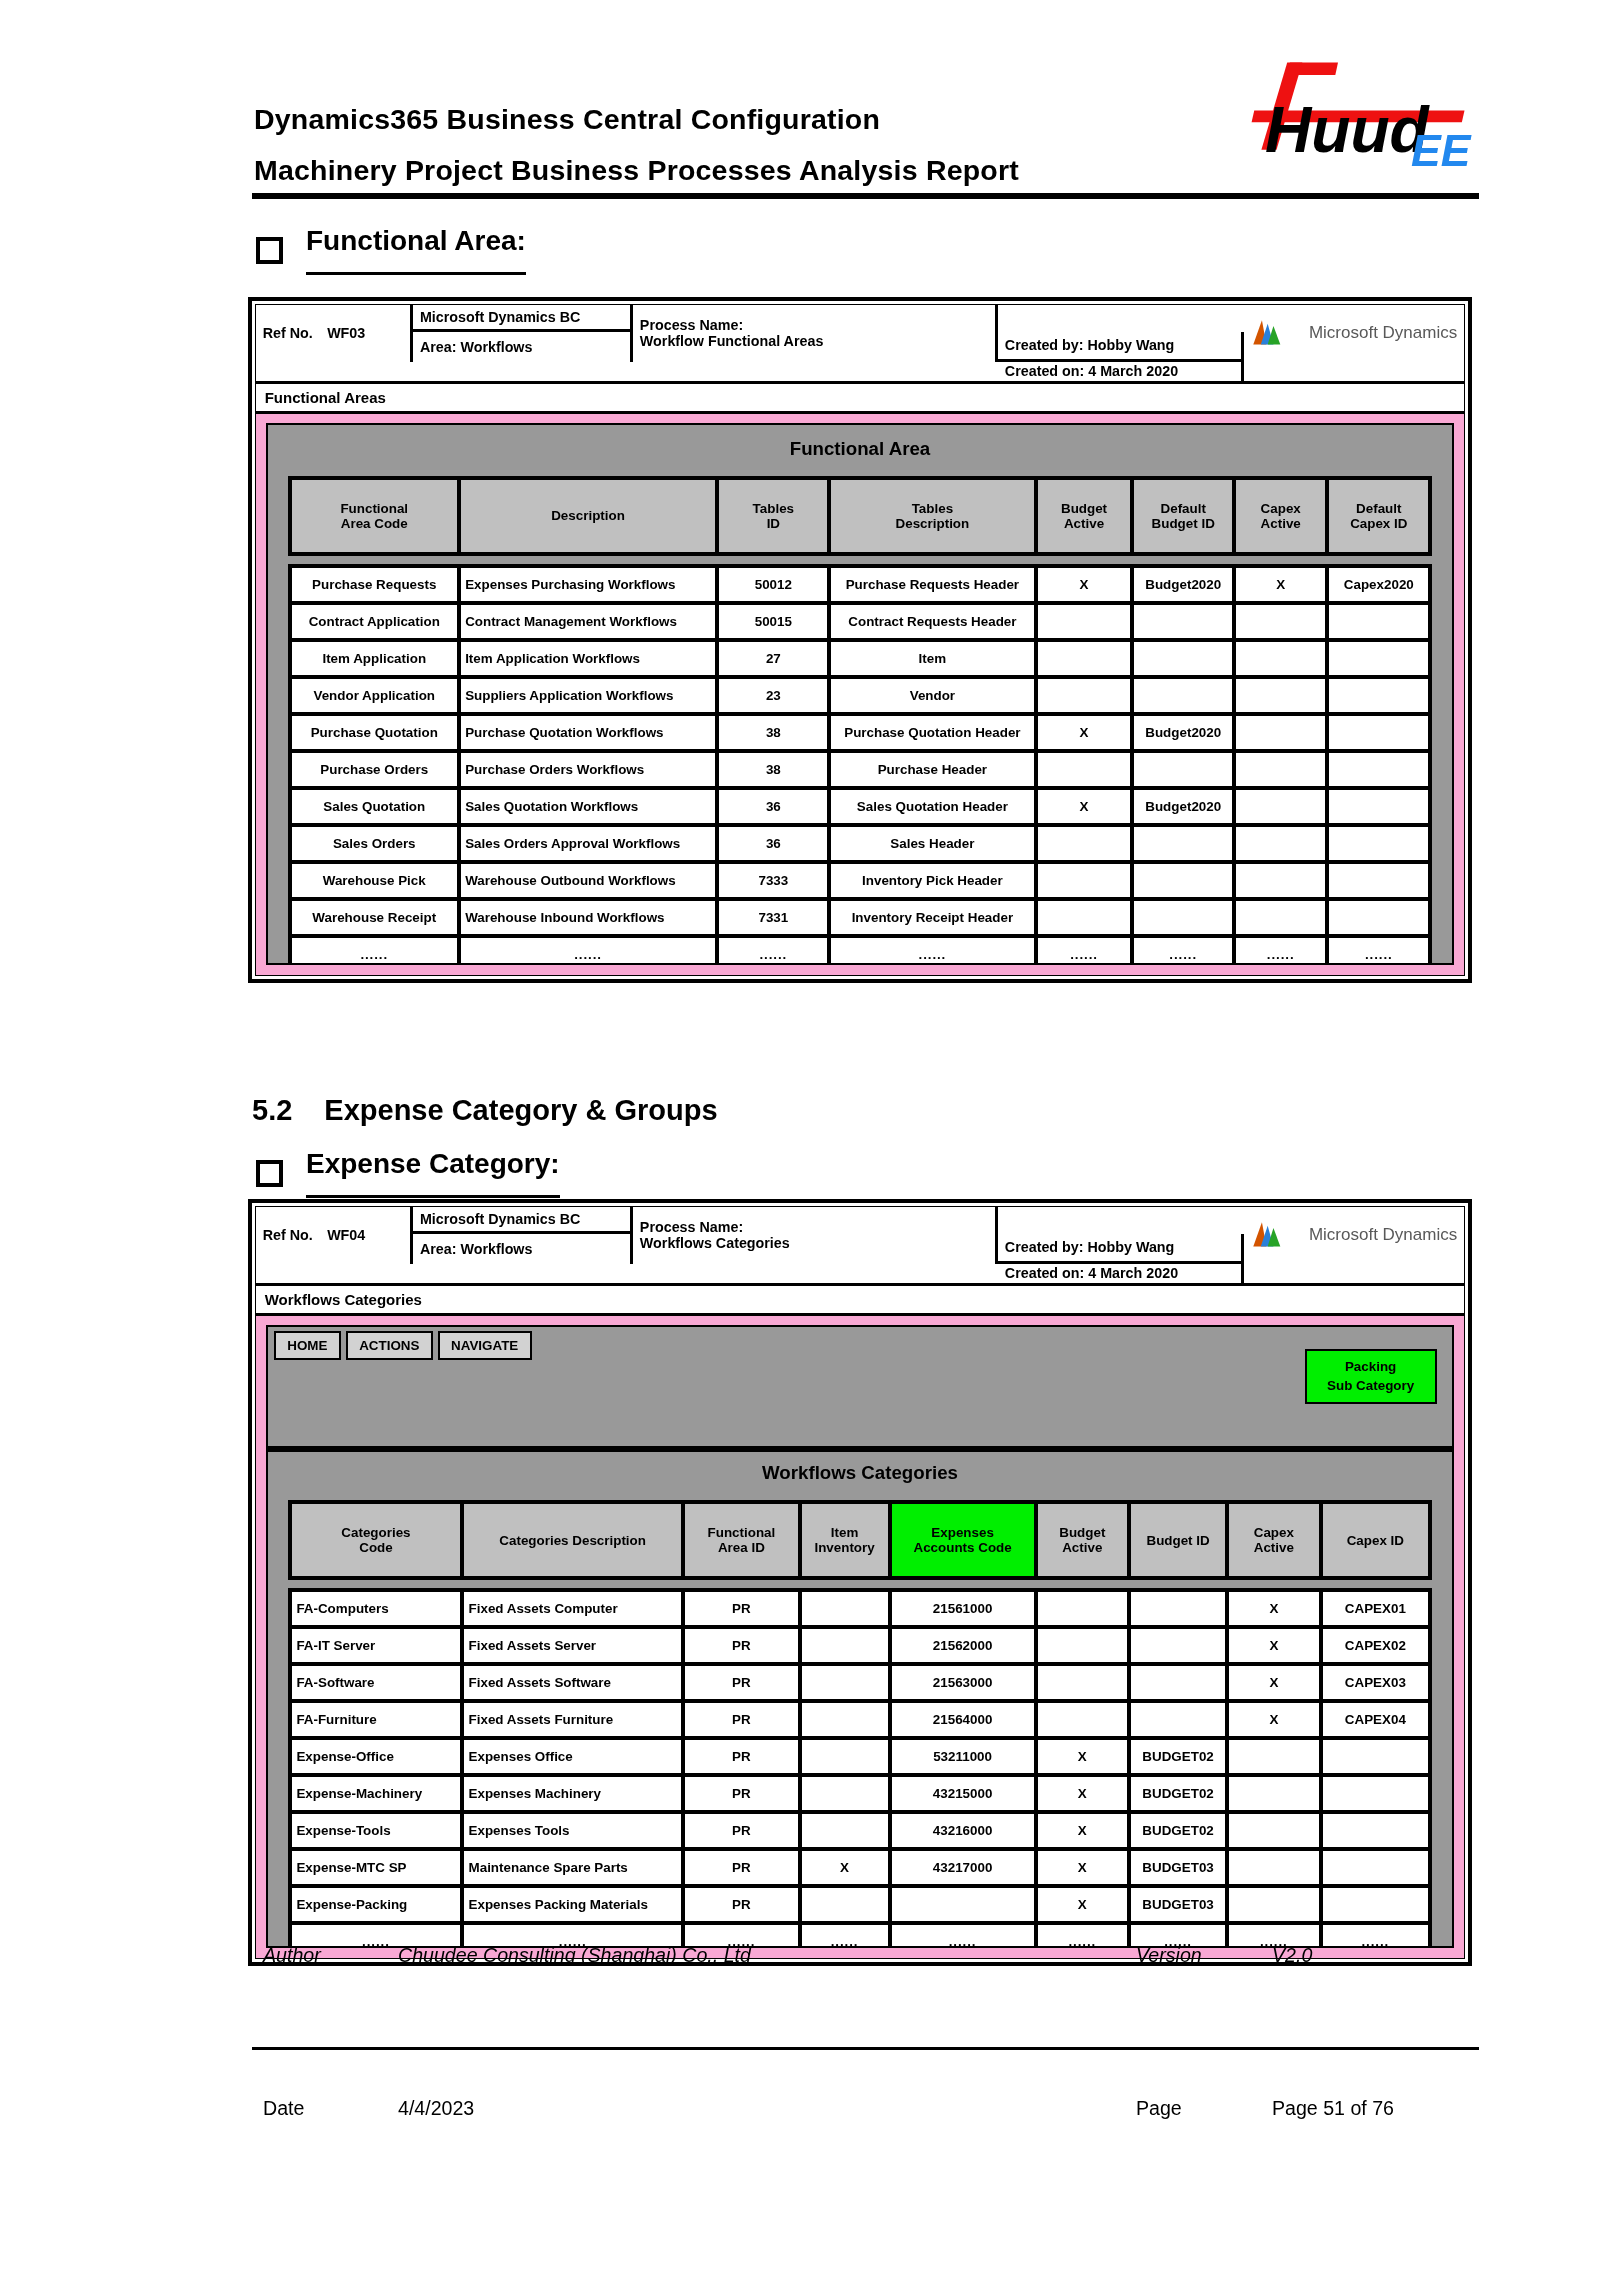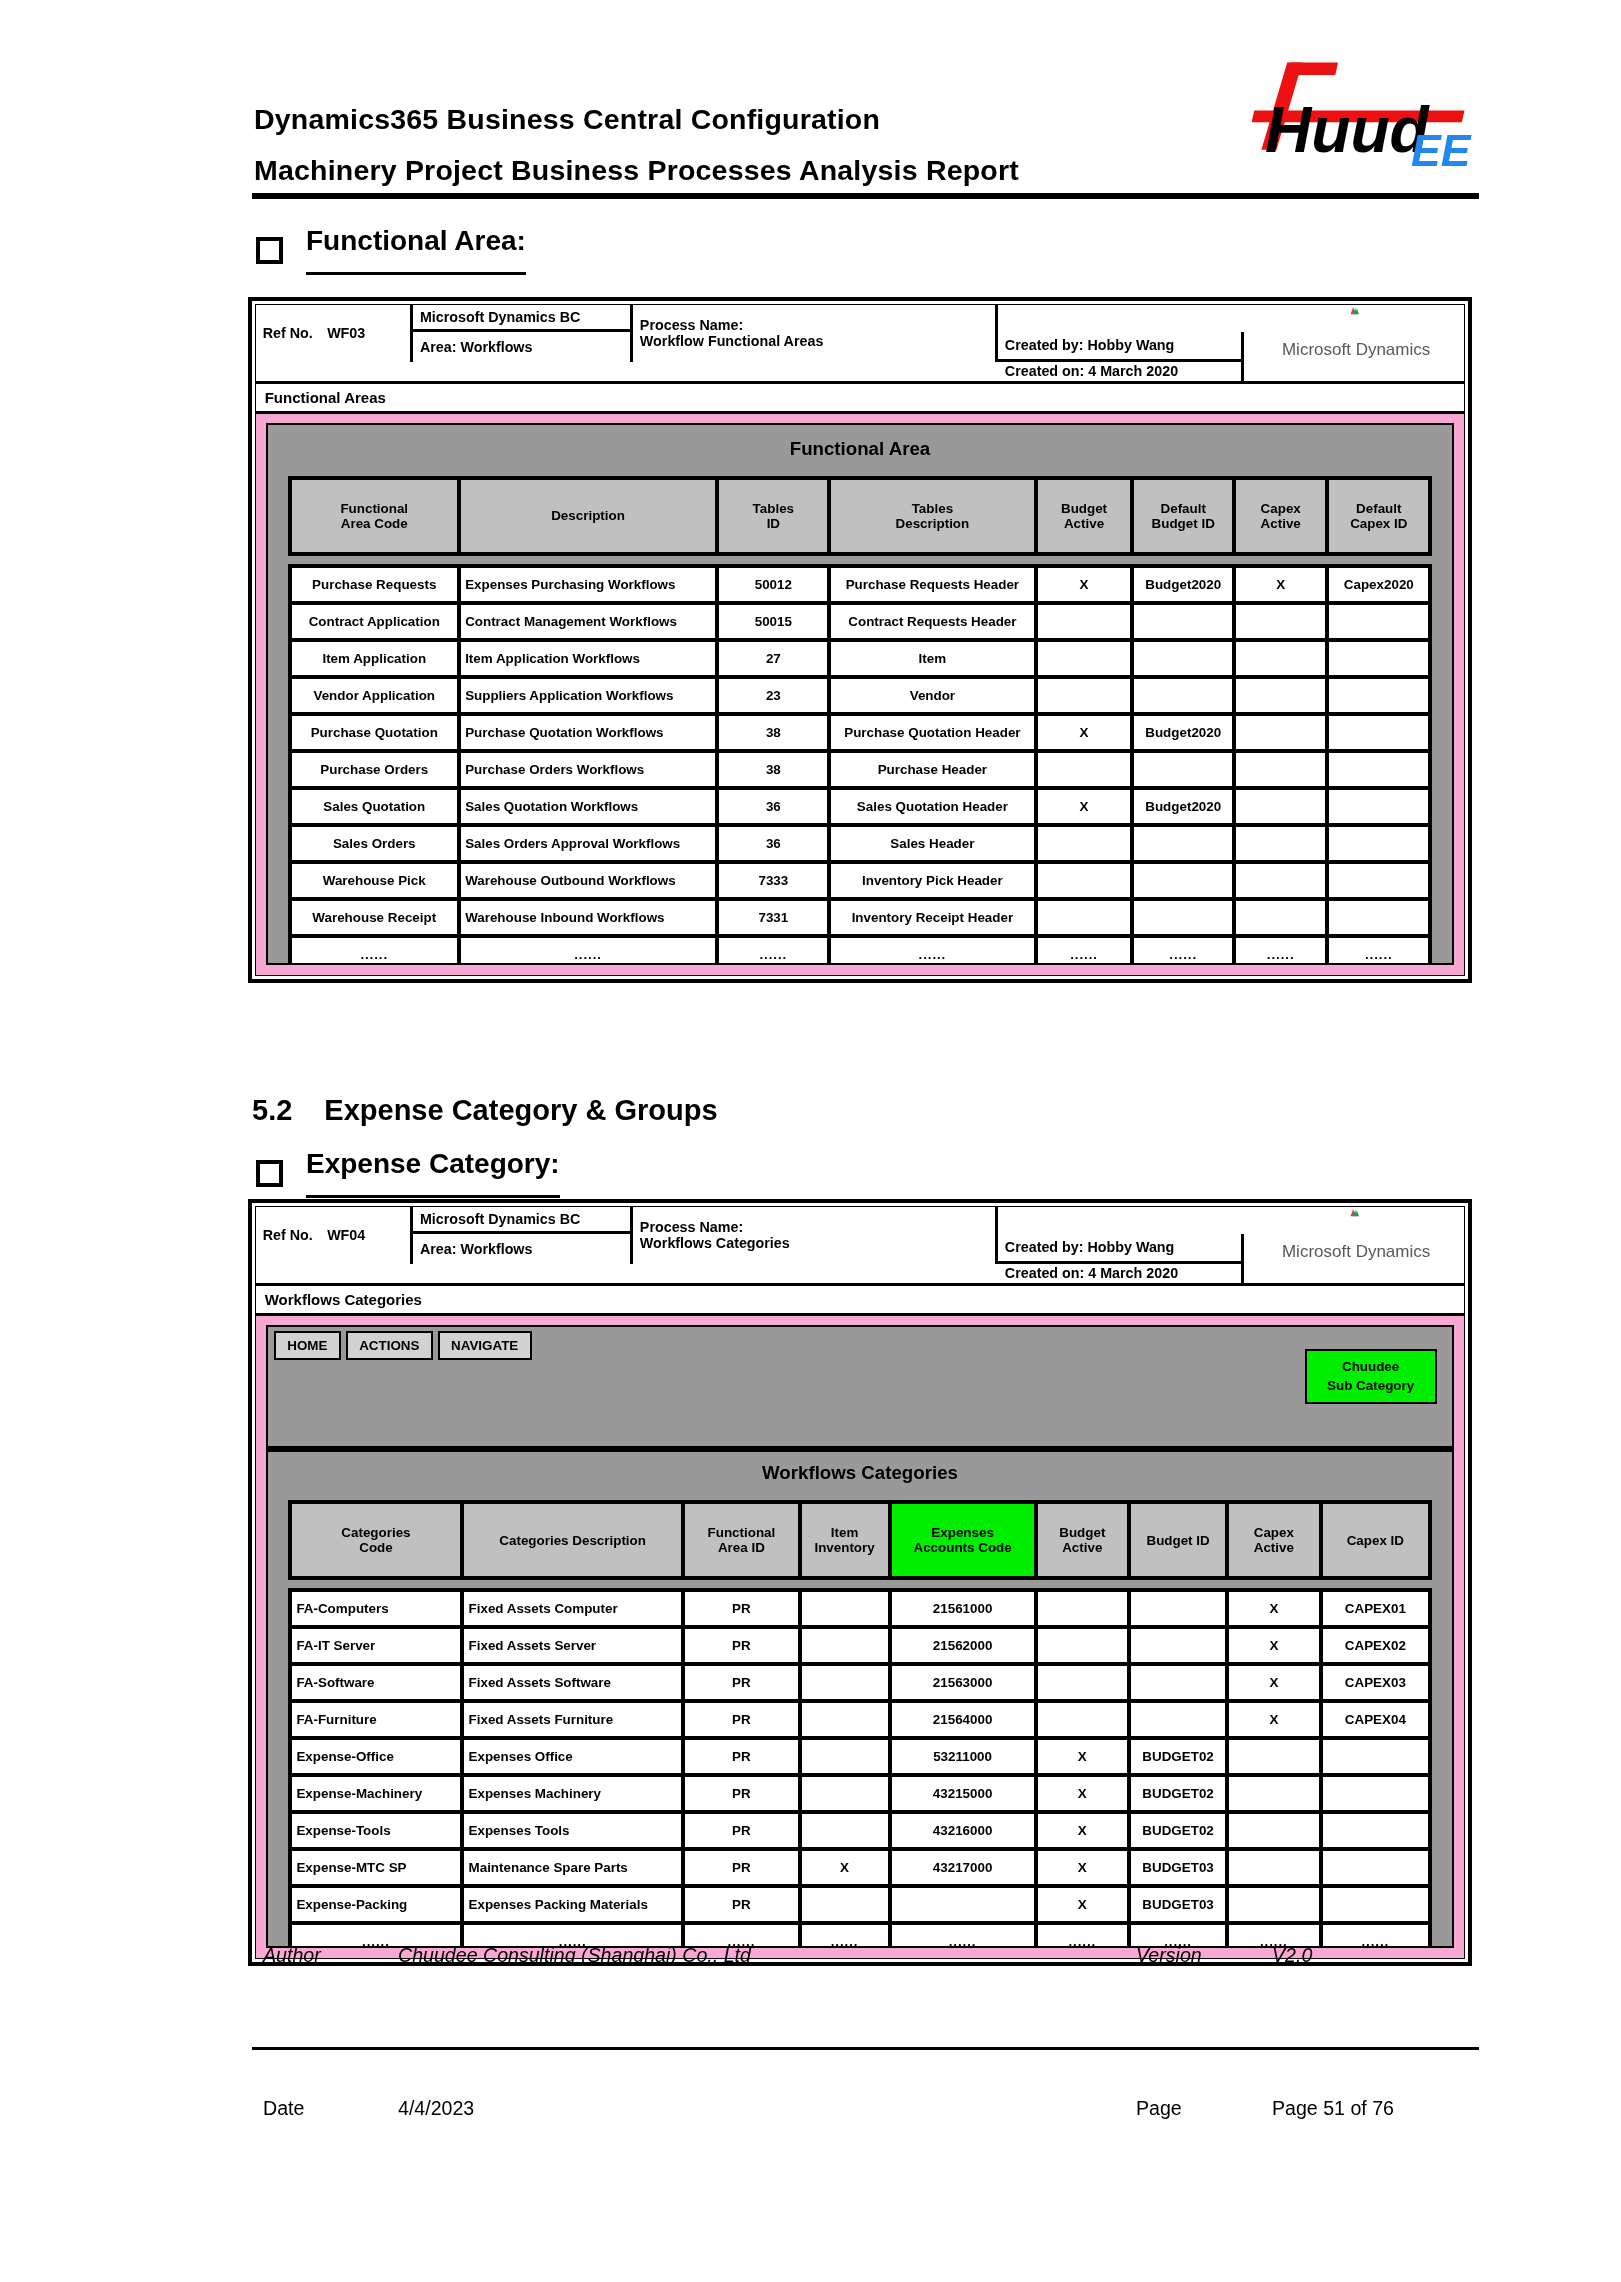--- a/index.html
+++ b/index.html
@@ -27,21 +27,21 @@
   .docbox { position:absolute; left:248px; width:1224px; border:4.5px solid #000; background:#fff; }
   #docbox1 { top:297px;  height:686px; }
   #docbox2 { top:1199px; height:767px; }
   .docbox-inner { border:1.8px solid #000; margin:2.7px; height:calc(100% - 5.3px); display:flex; flex-direction:column; overflow:hidden; }
 
   
   .dochead { display:grid; grid-template-columns:13% 18.2% 30.2% 20.4% auto; grid-template-rows:27px 30px; border-bottom:3.6px solid #000; flex:0 0 auto; }
   .dh { border-right:3.6px solid #000; font-weight:bold; font-size:14.3px; padding:1.8px 7.1px; display:flex; flex-direction:column; justify-content:center; overflow:hidden; }
   .dh.rows2 { grid-row:1 / 3; }
   .dh.split-top { border-bottom:3.6px solid #000; }
-  .dh.last { border-right:none; align-items:center; flex-direction:column; justify-content:center;gap:24px; }
+  .dh.last { border-right:none; align-items:center; flex-direction:row; justify-content:center;gap:24px; }
   .refv { margin-left:14.3px; }
   .mslogo-text { font-size:17px; font-weight:normal; margin-left:3.6px; white-space:nowrap; }
 
   .band { height:30px; border-bottom:3.6px solid #000; font-weight:bold; font-size:15px; display:flex; align-items:center; padding-left:9px; flex:0 0 auto; }
 
   
   .content { flex:1 1 auto; position:relative; background:#f9a8d4; }
   .panel { position:absolute; left:10.7px; right:10.7px; top:9px; bottom:10.7px; background:var(--panel-gray); border:2.7px solid #000; overflow:hidden; }
   .panel-title { text-align:center; font-size:18.7px; font-weight:bold; padding-top:12.5px; }
   #docbox2 .panel-title { padding-top:10.7px; }
@@ -319,21 +319,21 @@
       <div class="band">Workflows Categories</div>
       <div class="content">
         <div class="panel">
           <div class="tabbar">
             <div class="tabs">
               <div class="tab">HOME</div>
               <div class="tab">ACTIONS</div>
               <div class="tab">NAVIGATE</div>
             </div>
             <div class="green-btn">
-              <div>Chuudee</div>
+              <div>Packing</div>
               <div>Sub Category</div>
             </div>
           </div>
           <div class="sep"></div>
           <div class="panel-title">Workflows Categories</div>
           <table class="itable head-t">
             <colgroup>
                 <col style="width:15.1%">
                 <col style="width:19.4%">
                 <col style="width:10.2%">

